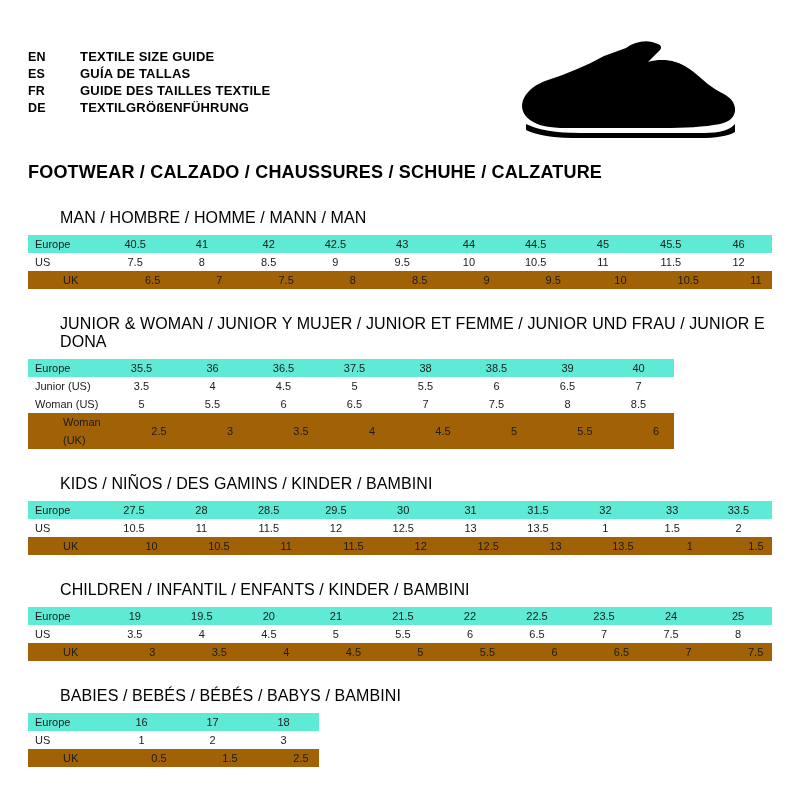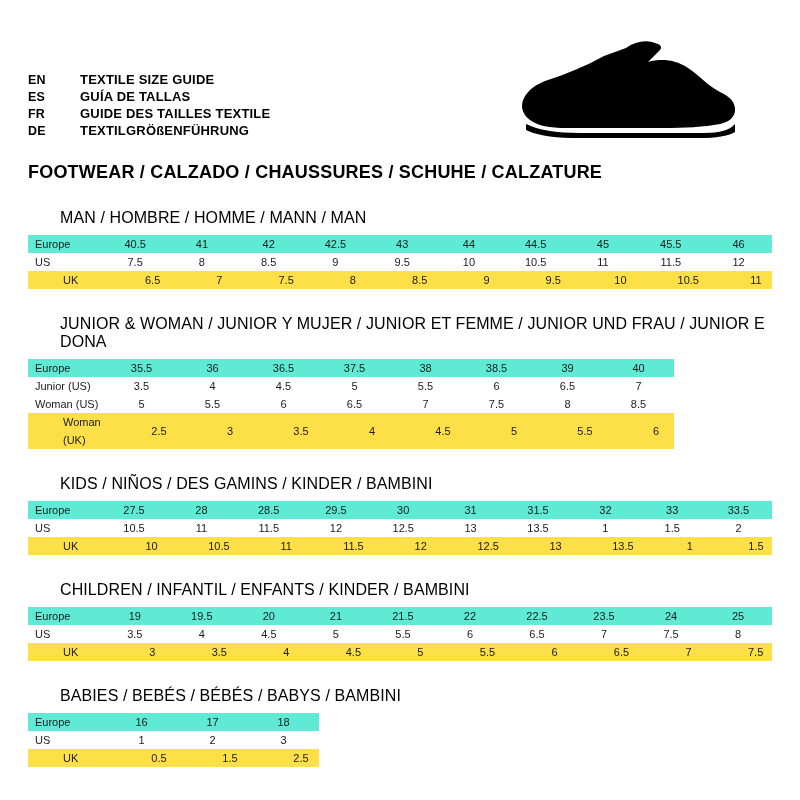--- a/index.html
+++ b/index.html
@@ -18,21 +18,21 @@
     position: relative;
     width: 800px;
     height: 800px;
     box-sizing: border-box;
     padding: 26px 28px 0 28px;
   }
 
   
   .header {
     display: flex;
-    align-items: flex-end;
+    align-items: center;
     justify-content: space-between;
   }
   .lang-list {
     display: block;
   }
   .lang-row {
     display: flex;
     align-items: baseline;
     margin-bottom: 2px;
   }
@@ -88,21 +88,21 @@
   }
   table.size td.rowlabel {
     text-align: left;
     padding-left: 7px;
   }
   table.size tr.head td {
     background: #5eead4;
     font-size: 11px;
   }
   table.size tr.alt td {
-    background: #fde047;
+    background: #a16207;
     padding-left: 35px;
   }
   table.size tr.plain td {
     background: #ffffff;
   }
   
   col.c0 { width: 78px; }
   col.cd { width: 71px; }
   col.cd-babies { width: 71px; }
 </style>

